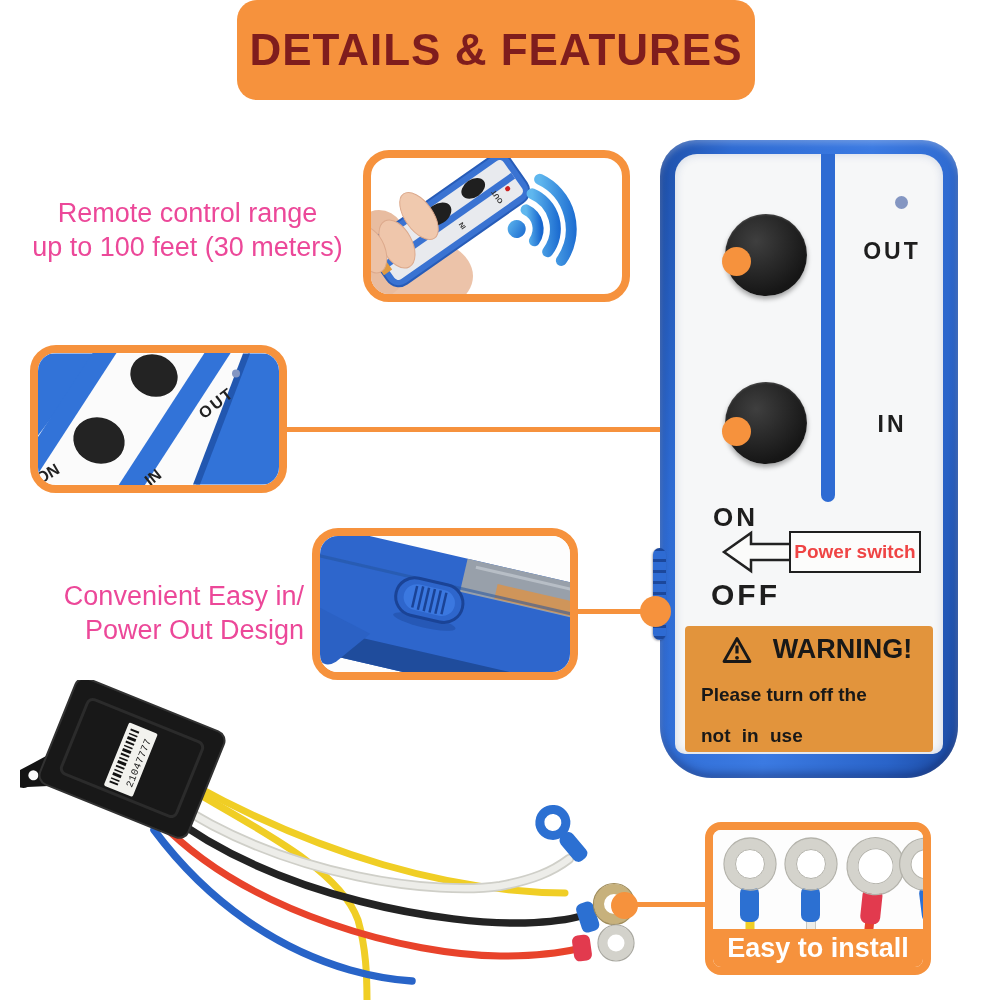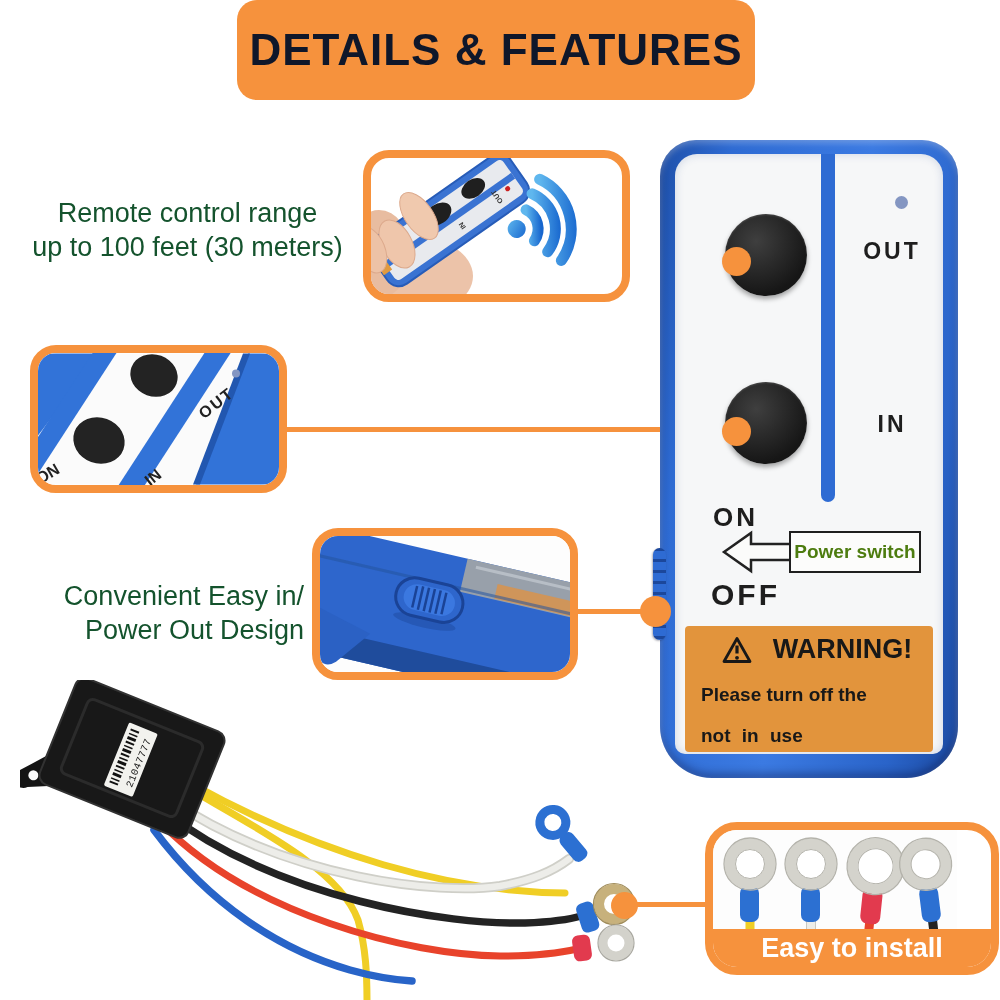--- a/index.html
+++ b/index.html
@@ -1,23 +1,23 @@
 <!DOCTYPE html>
 <html><head>
 <meta charset="utf-8">
 <style>
   html,body{margin:0;padding:0;background:#fff;}
   .stage{position:relative;width:1000px;height:1000px;background:#ffffff;overflow:hidden;
          font-family:"Liberation Sans",sans-serif;}
   
   .banner{position:absolute;left:237px;top:0;width:518px;height:100px;background:#F6923D;
           border-radius:20px;display:flex;align-items:center;justify-content:center;}
-  .banner span{color:#0f172a;font-size:44px;font-weight:bold;letter-spacing:1px;}
-  
-  .feat{position:absolute;color:#14532d;font-size:27px;line-height:34px;}
+  .banner span{color:#7f1d1d;font-size:44px;font-weight:bold;letter-spacing:1px;}
+  
+  .feat{position:absolute;color:#ec4899;font-size:27px;line-height:34px;}
   .f1{left:15px;top:196px;width:345px;text-align:center;}
   .f2{left:312px;top:357px;width:272px;text-align:left;}
   .f3{left:4px;top:579px;width:300px;text-align:right;}
   
   .card{position:absolute;background:#fff;border:8px solid #F6923D;border-radius:26px;
         box-sizing:border-box;overflow:hidden;}
   .card > svg{display:block;width:100%;height:100%;}
   .c1{left:363px;top:150px;width:267px;height:152px;}
   .c2{left:30px;top:345px;width:257px;height:148px;}
   .c3{left:312px;top:528px;width:266px;height:152px;}
@@ -39,32 +39,32 @@
   .btn-out{top:60px;} .btn-in{top:228px;}
   .led{position:absolute;left:220px;top:42px;width:13px;height:13px;border-radius:50%;background:#8496C2;}
   .rlbl{position:absolute;font-weight:bold;color:#1e1e1e;}
   .lbl-out{left:172px;top:84px;width:90px;text-align:center;font-size:23px;letter-spacing:3px;}
   .lbl-in{left:172px;top:257px;width:90px;text-align:center;font-size:23px;letter-spacing:3px;}
   .lbl-on{left:38px;top:348px;font-size:26px;letter-spacing:3px;}
   .lbl-off{left:36px;top:424px;font-size:30px;letter-spacing:3px;}
   .arrow{position:absolute;left:46px;top:376px;width:74px;height:44px;}
   .psbox{position:absolute;left:114px;top:377px;width:132px;height:42px;border:2px solid #1f1f1f;
          background:#FCFCFB;box-sizing:border-box;display:flex;align-items:center;justify-content:center;
-         font-weight:bold;font-size:19px;color:#4d7c0f;}
+         font-weight:bold;font-size:19px;color:#ef4444;}
   .warning{position:absolute;left:10px;top:472px;width:248px;height:126px;background:#E2943C;
            border-radius:4px;color:#181818;padding-top:8px;box-sizing:border-box;}
   .warn-head{display:flex;align-items:center;justify-content:center;gap:21px;font-size:27px;font-weight:bold;padding-left:16px;}
   .warn-line{font-size:19px;font-weight:bold;margin:19px 0 0 16px;line-height:22px;}
   .wl3{word-spacing:6px;}
   .side-switch{position:absolute;left:-7px;top:408px;width:13px;height:92px;background:#2E6BD3;
                border-radius:7px;box-shadow:-1px 1px 2px rgba(0,0,30,.3);
                background-image:repeating-linear-gradient(180deg,rgba(12,42,110,.55) 0 3px,rgba(255,255,255,0) 3px 11px);}
   
   .receiver-svg{position:absolute;left:20px;top:680px;width:645px;height:320px;}
-  .easy{left:705px;top:822px;width:294px;height:153px;border-radius:32px;}
+  .easy{left:705px;top:822px;width:226px;height:153px;border-radius:16px;}
   .easy > svg{position:absolute;left:0;top:0;width:244px;height:101px;}
   .easy-band{position:absolute;left:0;right:0;bottom:0;height:38px;background:#F6923D;
              display:flex;align-items:center;justify-content:center;color:#fff;font-size:27px;font-weight:bold;}
 </style>
 </head>
 <body>
 
 <div class="stage">
 
   <div class="banner">

